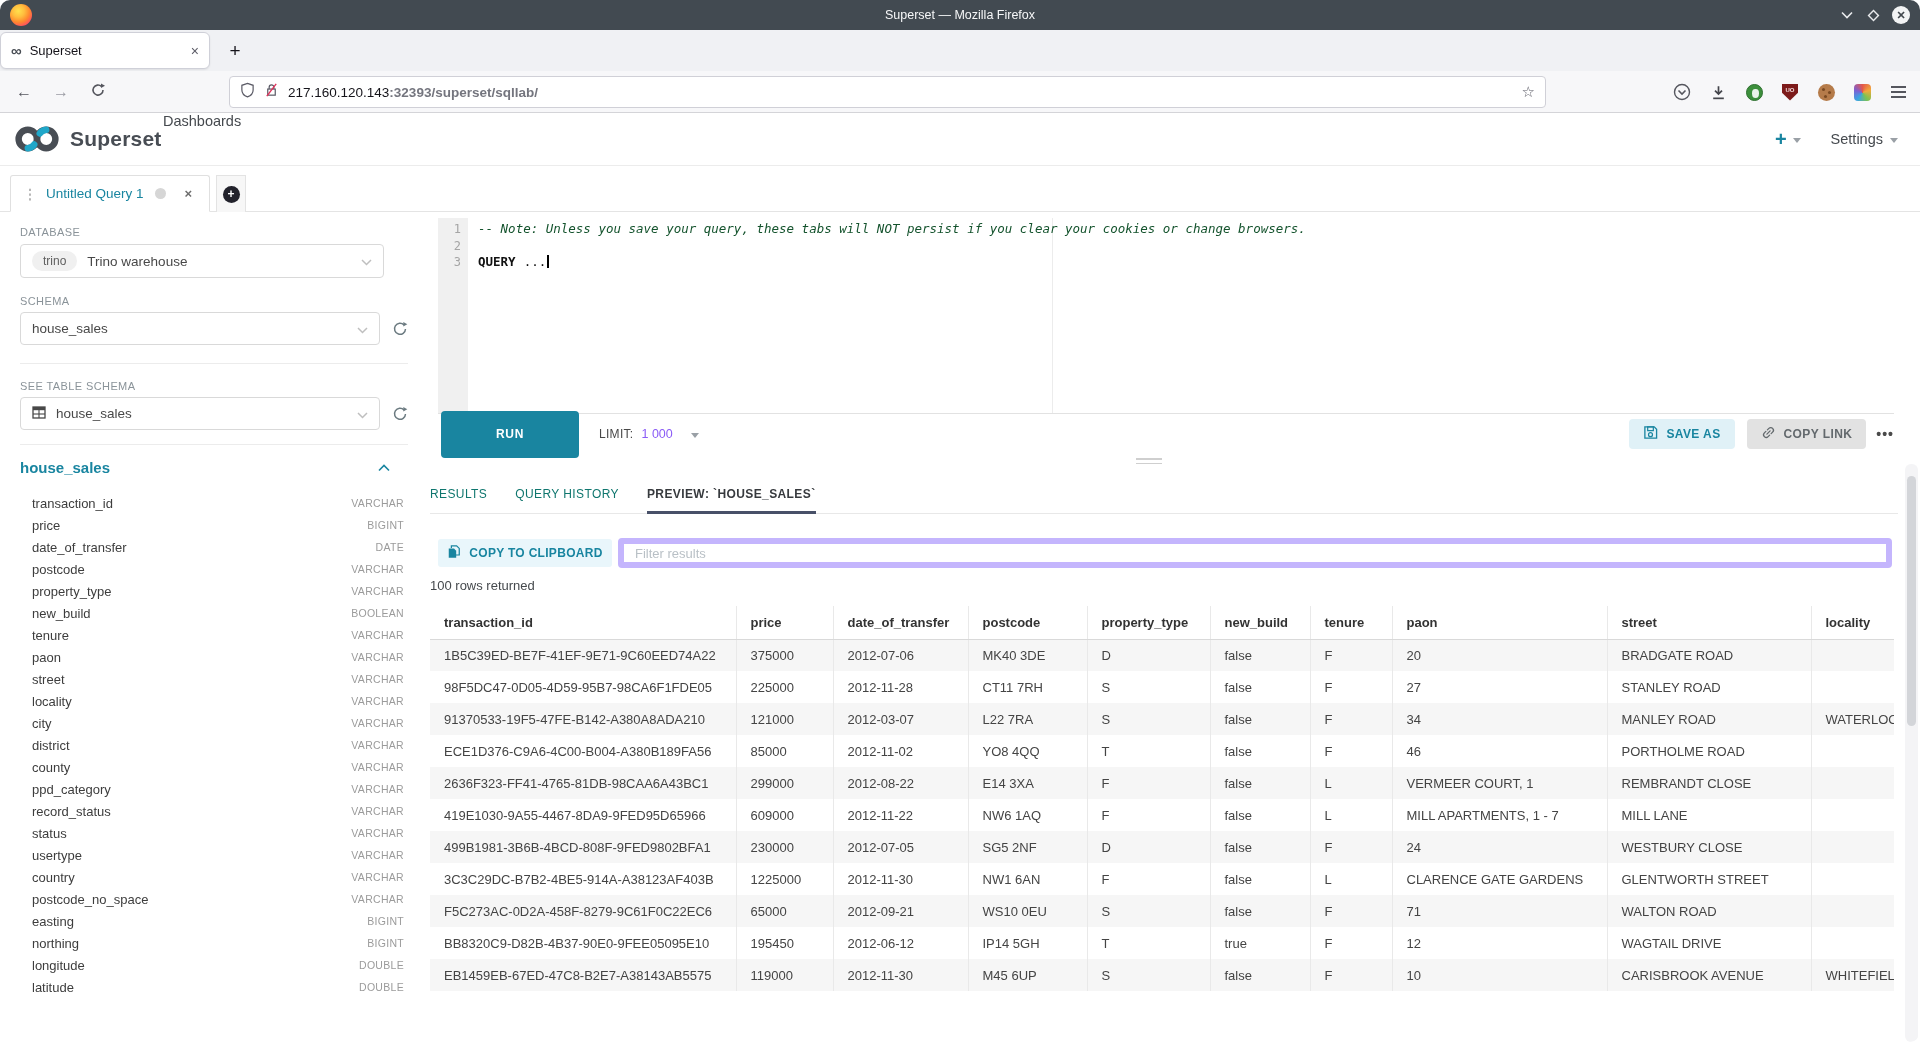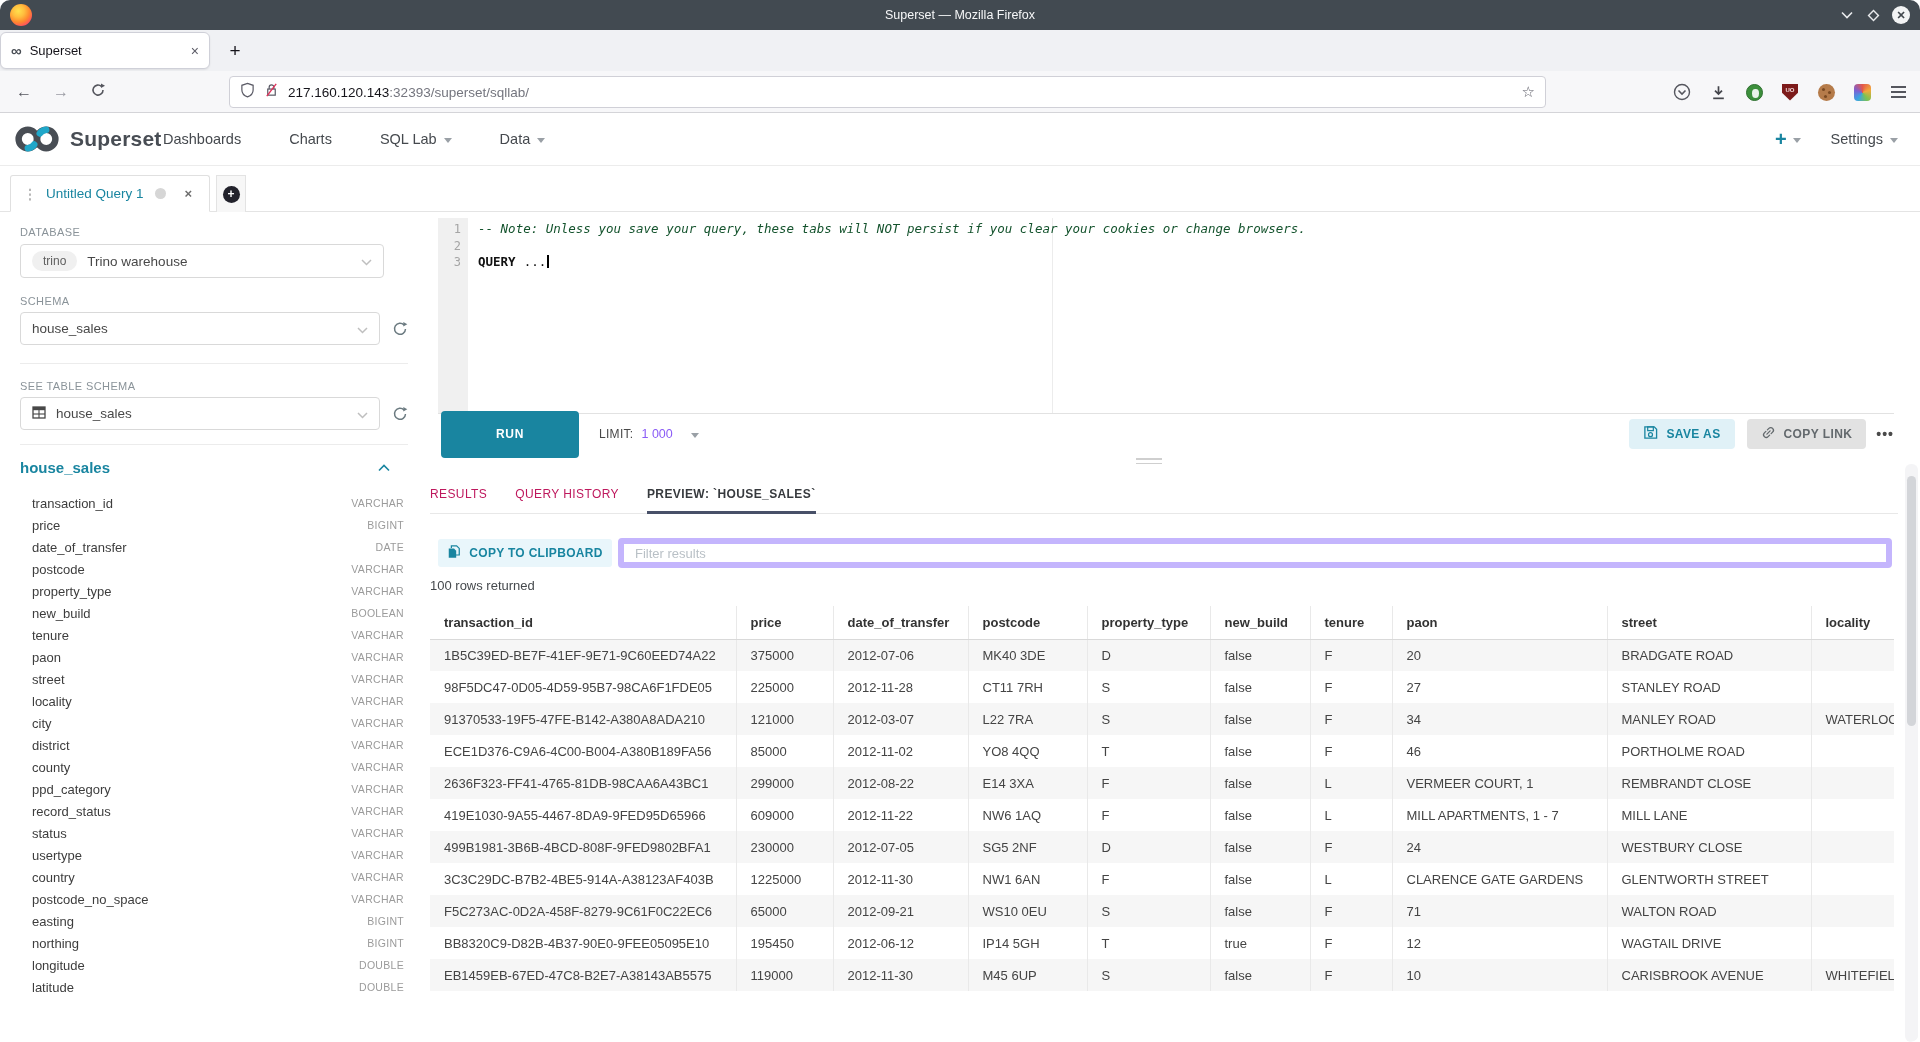--- a/index.html
+++ b/index.html
@@ -23,39 +23,39 @@
   .btab-close { color:#5b5b66; font-size:14px; }
   .newtab { width:34px; height:34px; margin:0 0 3px 8px; display:flex; align-items:center; justify-content:center; font-size:19px; color:#15141a; }
 
   .urlrow { position:absolute; left:0; top:71px; width:1920px; height:42px; background:#f7f7f9; border-bottom:1px solid #d4d4d8; }
   .nav-btns { position:absolute; left:12px; top:0; height:42px; display:flex; align-items:center; gap:13px; }
   .nav-btn { width:24px; text-align:center; font-size:16px; color:#55565e; }
   .nav-btn.fwd { color:#9a9ba3; }
   .urlfield { position:absolute; left:229px; top:5px; width:1317px; height:32px; background:#fff; border:1px solid #d0d0d7; border-radius:4px; display:flex; align-items:center; padding:0 10px; gap:9px; }
   .url-text { flex:1; font-size:13.5px; white-space:nowrap; overflow:hidden; }
   .url-host { color:#15141a; }
-  .url-path { color:#74757e; }
+  .url-path { color:#74757e;font-weight:bold; }
   .url-star { color:#5b5b66; font-size:15px; }
   .ext-icons { position:absolute; right:12px; top:0; height:42px; display:flex; align-items:center; gap:16px; }
   .ext { width:20px; height:20px; display:flex; align-items:center; justify-content:center; }
   .ico-badger { width:17px; height:17px; border-radius:50%; background:#3c8f3c; border:1px solid #2e7030; position:relative; }
   .ico-badger:before { content:""; position:absolute; left:5px; top:4px; width:7px; height:9px; background:#eaf3ea; border-radius:45% 45% 50% 50%; }
   .ico-ublock { width:16px; height:17px; background:#7d1b1b; clip-path:polygon(0 0,100% 0,100% 55%,50% 100%,0 55%); position:relative; }
   .ico-ublock:after { content:"UO"; position:absolute; left:0; right:0; top:3px; text-align:center; font-size:6px; color:#f3dede; font-weight:bold; }
   .ico-cookie { width:17px; height:17px; border-radius:50%; background:#b57b4a; position:relative; }
   .ico-cookie:before { content:""; position:absolute; left:4px; top:4px; width:3px; height:3px; border-radius:50%; background:#7a4a22; box-shadow:6px 3px 0 #7a4a22, 2px 7px 0 #7a4a22; }
   .ico-colorful { width:17px; height:17px; border-radius:4px; background:conic-gradient(#e4584b,#f2a93b,#7ec34f,#3aa3e3,#7d5fd3,#e4584b); }
   .ico-burger { display:flex; flex-direction:column; gap:3px; }
   .ico-burger i { display:block; width:15px; height:2px; background:#55565e; }
 
   
   .appnav { position:absolute; left:0; top:113px; width:1920px; height:53px; background:#fff; border-bottom:1px solid #ececec; }
   .brand-wrap { position:absolute; left:14px; top:0; height:52px; display:flex; align-items:center; gap:10px; }
   .brand-text { font-size:21px; font-weight:bold; color:#484d54; letter-spacing:.2px; }
-  .nav-items { position:absolute; left:163px; top:0; height:52px; display:flex; align-items:center; gap:48px; }
+  .nav-items { position:absolute; left:163px; top:0; height:52px; display:flex; align-items:center; gap:48px;flex-direction:column; }
   .nav-item { font-size:14.5px; color:#45494e; display:flex; align-items:center; gap:7px; }
   .caret { width:0; height:0; border-left:4px solid transparent; border-right:4px solid transparent; border-top:5px solid #9aa0a6; margin-top:2px; }
   .nav-right { position:absolute; right:22px; top:0; height:52px; display:flex; align-items:center; gap:30px; }
   .plus-menu { display:flex; align-items:center; gap:6px; }
   .plus-glyph { color:#1985a0; font-size:20px; font-weight:bold; line-height:1; }
   .settings-menu { display:flex; align-items:center; gap:7px; font-size:14.5px; color:#45494e; }
 
   
   .qtabrow { position:absolute; left:0; top:166px; width:1920px; height:46px; background:#fff; border-bottom:1px solid #e4e4e4; }
   .qtab { position:absolute; left:10px; top:9px; width:200px; height:37px; background:#fff; border:1px solid #e0e0e0; border-bottom:1px solid #fff; border-radius:3px 3px 0 0; display:flex; align-items:center; padding:0 12px; gap:9px; z-index:2; }
@@ -111,21 +111,21 @@
   .limit-caret { margin-left:10px; }
   .tb-spacer { flex:1; }
   .saveas-btn { height:30px; padding:0 14px; background:#e0f1f7; border:none; border-radius:4px; color:#1985a0; font-size:12px; font-weight:bold; letter-spacing:.4px; display:flex; align-items:center; gap:8px; }
   .copylink-btn { height:30px; padding:0 14px; margin-left:12px; background:#e2e2e2; border:none; border-radius:4px; color:#63696d; font-size:12px; font-weight:bold; letter-spacing:.4px; display:flex; align-items:center; gap:8px; }
   .more-btn { margin-left:10px; color:#4a4a4a; font-size:14px; font-weight:bold; letter-spacing:1px; }
 
   .grip { position:absolute; left:708px; top:246px; width:26px; display:flex; flex-direction:column; gap:3px; }
   .grip i { display:block; height:1.5px; background:#cfcfcf; }
 
   .stabs { position:absolute; left:2px; right:22px; top:262px; height:40px; border-bottom:1px solid #e8e8e8; display:flex; gap:28px; }
-  .stab { height:40px; line-height:40px; font-size:12px; letter-spacing:.4px; color:#be185d; }
+  .stab { height:40px; line-height:40px; font-size:12px; letter-spacing:.4px; color:#0f766e; }
   .stab.active { color:#373a3e; font-weight:600; border-bottom:3px solid #485068; }
 
   .actions-row { position:absolute; left:10px; right:28px; top:326px; height:30px; display:flex; align-items:center; gap:6px; }
   .copyclip-btn { width:174px; height:28px; background:#e9f6fb; border:none; border-radius:3px; color:#1985a0; font-size:12px; font-weight:bold; letter-spacing:.3px; display:flex; align-items:center; justify-content:center; gap:8px; }
   .filter-input { flex:1; height:30px; border:6px solid #c4b5fd; border-radius:4px; padding:0 11px; font-size:13px; color:#484848; font-family:"Liberation Sans", sans-serif; }
   .filter-input::placeholder { color:#b9c0c6; }
 
   .rowcount { position:absolute; left:2px; top:366px; font-size:13px; color:#45494d; }
 
   .rtable-wrap { position:absolute; left:2px; top:394px; width:1464px; }

